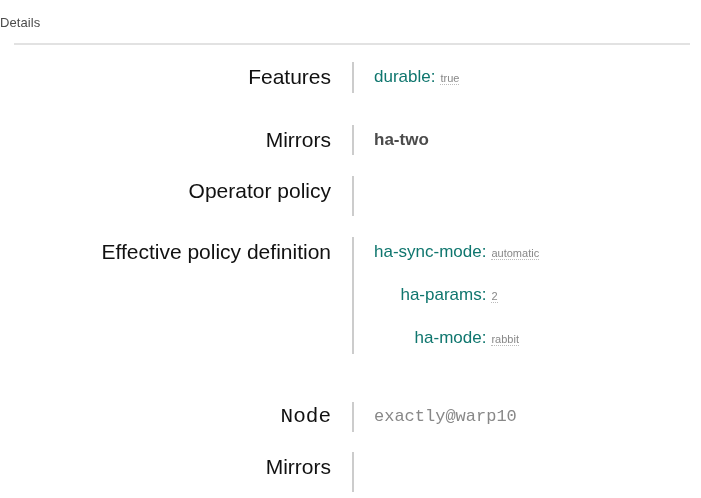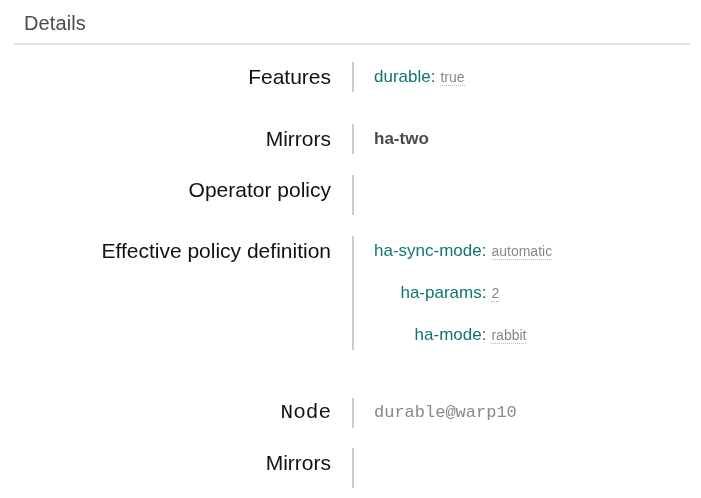--- a/index.html
+++ b/index.html
@@ -18,23 +18,23 @@
   .panel {
     position: relative;
     width: 701px;
     height: 498px;
     box-sizing: border-box;
   }
 
   
   .section-head {
     position: absolute;
-    left: 24px;
+    left: 0;
     top: 11px;
-    font-size: 20px;
+    font-size: 13px;
     line-height: 24px;
     color: #4b4b4b;
     font-weight: 400;
     letter-spacing: 0.1px;
     white-space: nowrap;
   }
   .section-rule {
     position: absolute;
     left: 14px;
     top: 43px;
@@ -111,21 +111,21 @@
     text-align: right;
     white-space: nowrap;
     font-size: 17px;
     line-height: 30px;
     color: #111111;
     padding-right: 5px !important;
   }
   .args .a-val {
     text-align: left;
     white-space: nowrap;
-    font-size: 14px;
+    font-size: 11px;
     line-height: 30px;
   }
   .args tr + tr td { padding-top: 12px !important; }
 
   .empty-val { display: inline-block; min-height: 30px; }
 </style>
 </head>
 <body>
 
 <div class="panel">
@@ -204,21 +204,21 @@
               </tr>
             </tbody>
           </table>
         </td>
       </tr>
 
       <tr class="kv-row sp-after-node">
         <td class="kv-key">Node</td>
         <td class="kv-divider"></td>
         <td class="kv-val">
-          <span class="plainval">durable@warp10</span>
+          <span class="plainval">exactly@warp10</span>
         </td>
       </tr>
 
       <tr class="kv-row sp-last">
         <td class="kv-key">Mirrors</td>
         <td class="kv-divider"></td>
         <td class="kv-val">
           <span class="empty-val"></span>
         </td>
       </tr>

